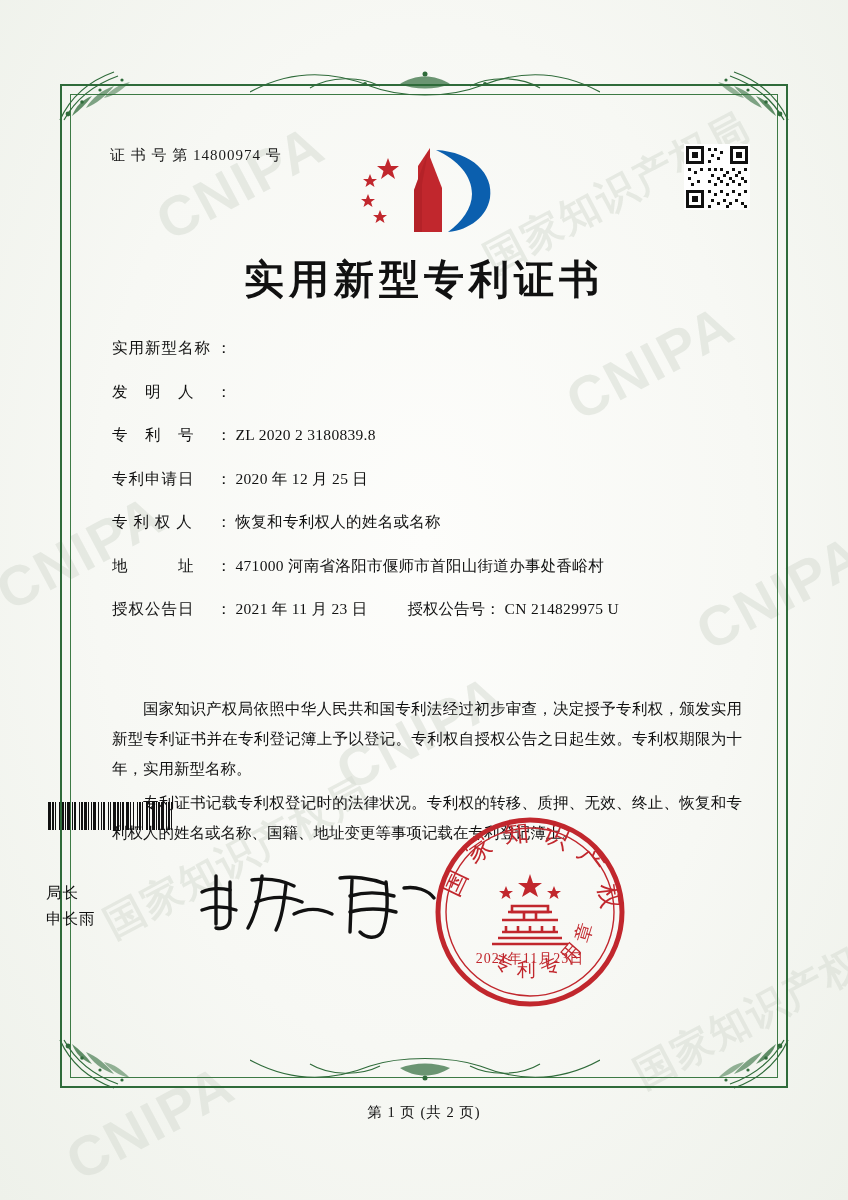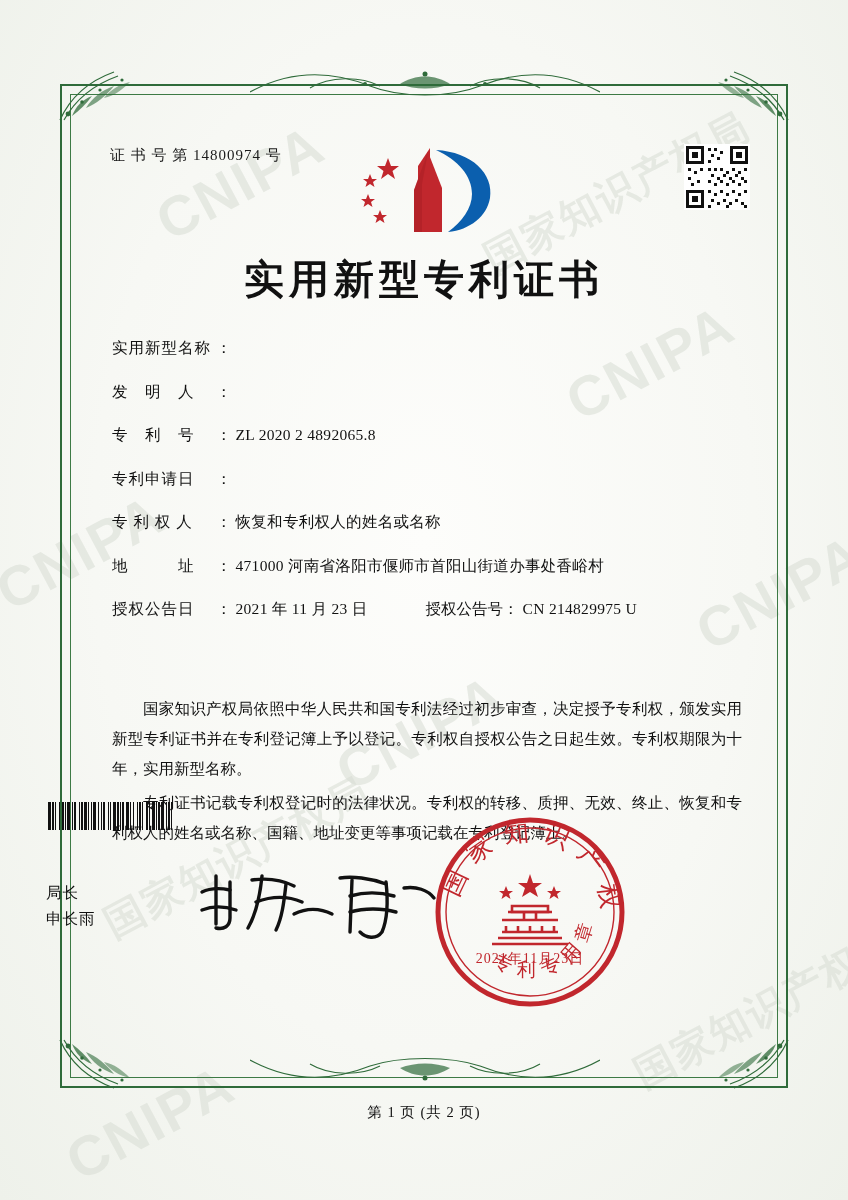--- a/index.html
+++ b/index.html
@@ -164,21 +164,21 @@
   .field-colon {
     flex: 0 0 auto;
     padding-right: 4px;
   }
   .field-value {
     flex: 1 1 auto;
     letter-spacing: .3px;
   }
   .field-row.inline-two .field-value { flex: 0 0 auto; }
   .sub-label {
-    margin-left: 58px;
+    margin-left: 40px;
     white-space: nowrap;
   }
 
   .paragraphs {
     position: absolute;
     left: 42px;
     right: 36px;
     top: 600px;
     font-size: 15.5px;
     line-height: 30px;
@@ -471,26 +471,27 @@
       </div>
 
       <div class="field-row">
         <span class="field-label">发　明　人</span>
         <span class="field-colon">：</span>
       </div>
 
       <div class="field-row">
         <span class="field-label">专　利　号</span>
         <span class="field-colon">：</span>
-        <span class="field-value">ZL 2020 2 4892065.8</span>
+        <span class="field-value">ZL 2020 2 3180839.8</span>
       </div>
 
       <div class="field-row">
         <span class="field-label">专利申请日</span>
         <span class="field-colon">：</span>
+        <span class="field-value">2020 年 12 月 25 日</span>
       </div>
 
       <div class="field-row">
         <span class="field-label">专 利 权 人</span>
         <span class="field-colon">：</span>
         <span class="field-value">恢复和专利权人的姓名或名称</span>
       </div>
 
       <div class="field-row">
         <span class="field-label">地　　　址</span>

